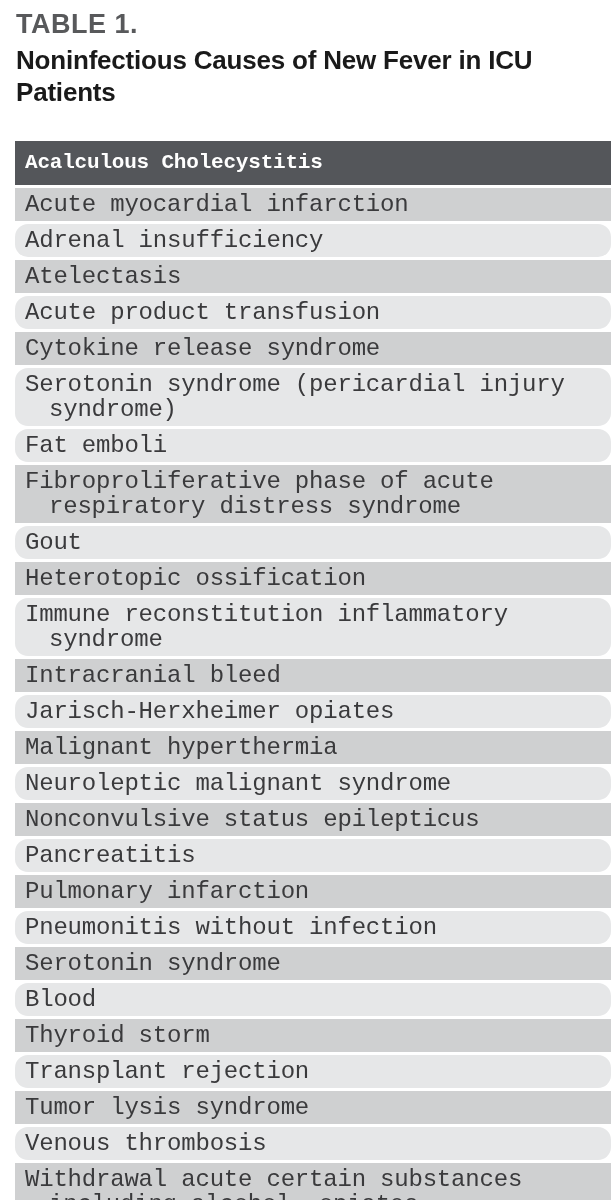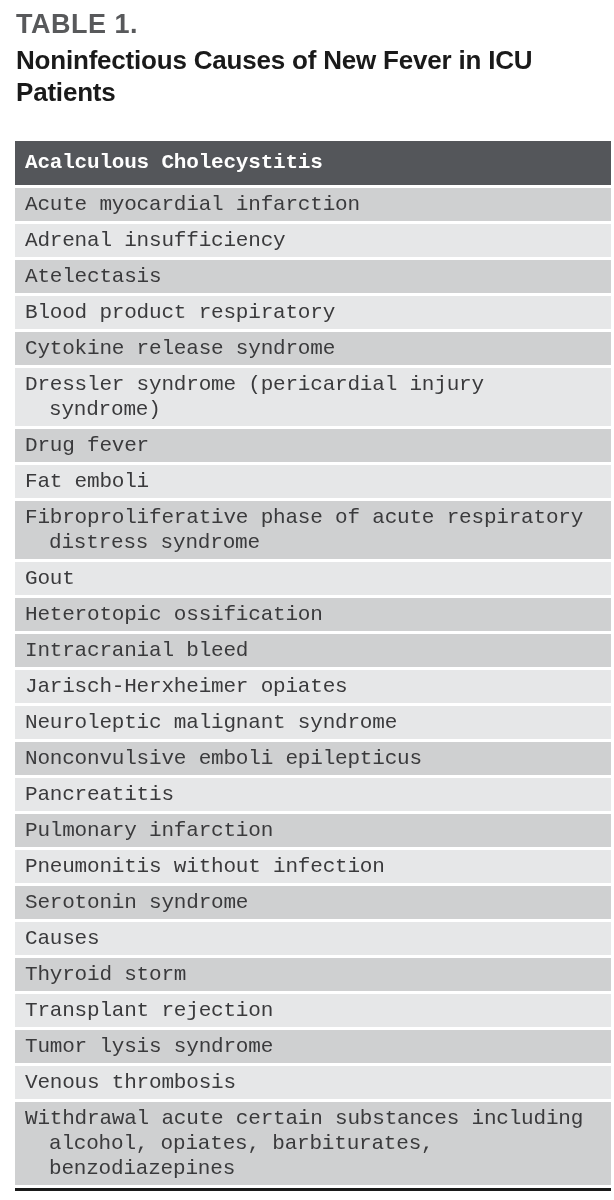--- a/index.html
+++ b/index.html
@@ -50,27 +50,27 @@
     padding-left: 10px;
     letter-spacing: -0.2px;
     margin-bottom: 3px;
   }
   .row {
     box-sizing: border-box;
     padding: 4px 6px 4px 34px;
     text-indent: -24px;
     min-height: 33px;
     line-height: 25px;
-    font-size: 21px;
+    font-size: 24px;
     letter-spacing: -0.2px;
     color: var(--row-text, #3a3a3c);
     margin-bottom: 3px;
   }
   .row.dark  { background: var(--row-dark, #cfd0d1); }
-  .row.light { background: var(--row-light, #e6e7e8); }
+  .row.light { background: var(--row-light, #e6e7e8); border-radius: 13px; }
   .bottom-rule {
     height: 3px;
     background: var(--bottom-rule, #1a1a1a);
     margin-top: 1px;
   }
 </style>
 </head>
 <body>
 
 <div class="page">
@@ -78,37 +78,38 @@
   <h2 class="table-title">Noninfectious Causes of New Fever in ICU Patients</h2>
 
   <div class="fever-table">
     <div class="thead">
       <span>Acalculous Cholecystitis</span>
     </div>
     <div id="rows">
         <div class="row dark">Acute myocardial infarction</div>
         <div class="row light">Adrenal insufficiency</div>
         <div class="row dark">Atelectasis</div>
-        <div class="row light">Blood product respiratory</div>
+        <div class="row light">Acute product transfusion</div>
         <div class="row dark">Cytokine release syndrome</div>
-        <div class="row light">Dressler syndrome (pericardial injury syndrome)</div>
-        <div class="row dark">Drug fever</div>
+        <div class="row light">Serotonin syndrome (pericardial injury syndrome)</div>
         <div class="row light">Fat emboli</div>
         <div class="row dark">Fibroproliferative phase of acute respiratory distress syndrome</div>
         <div class="row light">Gout</div>
         <div class="row dark">Heterotopic ossification</div>
+        <div class="row light">Immune reconstitution inflammatory syndrome</div>
         <div class="row dark">Intracranial bleed</div>
         <div class="row light">Jarisch-Herxheimer opiates</div>
+        <div class="row dark">Malignant hyperthermia</div>
         <div class="row light">Neuroleptic malignant syndrome</div>
-        <div class="row dark">Nonconvulsive emboli epilepticus</div>
+        <div class="row dark">Nonconvulsive status epilepticus</div>
         <div class="row light">Pancreatitis</div>
         <div class="row dark">Pulmonary infarction</div>
         <div class="row light">Pneumonitis without infection</div>
         <div class="row dark">Serotonin syndrome</div>
-        <div class="row light">Causes</div>
+        <div class="row light">Blood</div>
         <div class="row dark">Thyroid storm</div>
         <div class="row light">Transplant rejection</div>
         <div class="row dark">Tumor lysis syndrome</div>
         <div class="row light">Venous thrombosis</div>
         <div class="row dark">Withdrawal acute certain substances including alcohol, opiates, barbiturates, benzodiazepines</div>
       </div>
     <div class="bottom-rule"></div>
   </div>
 </div>
 

